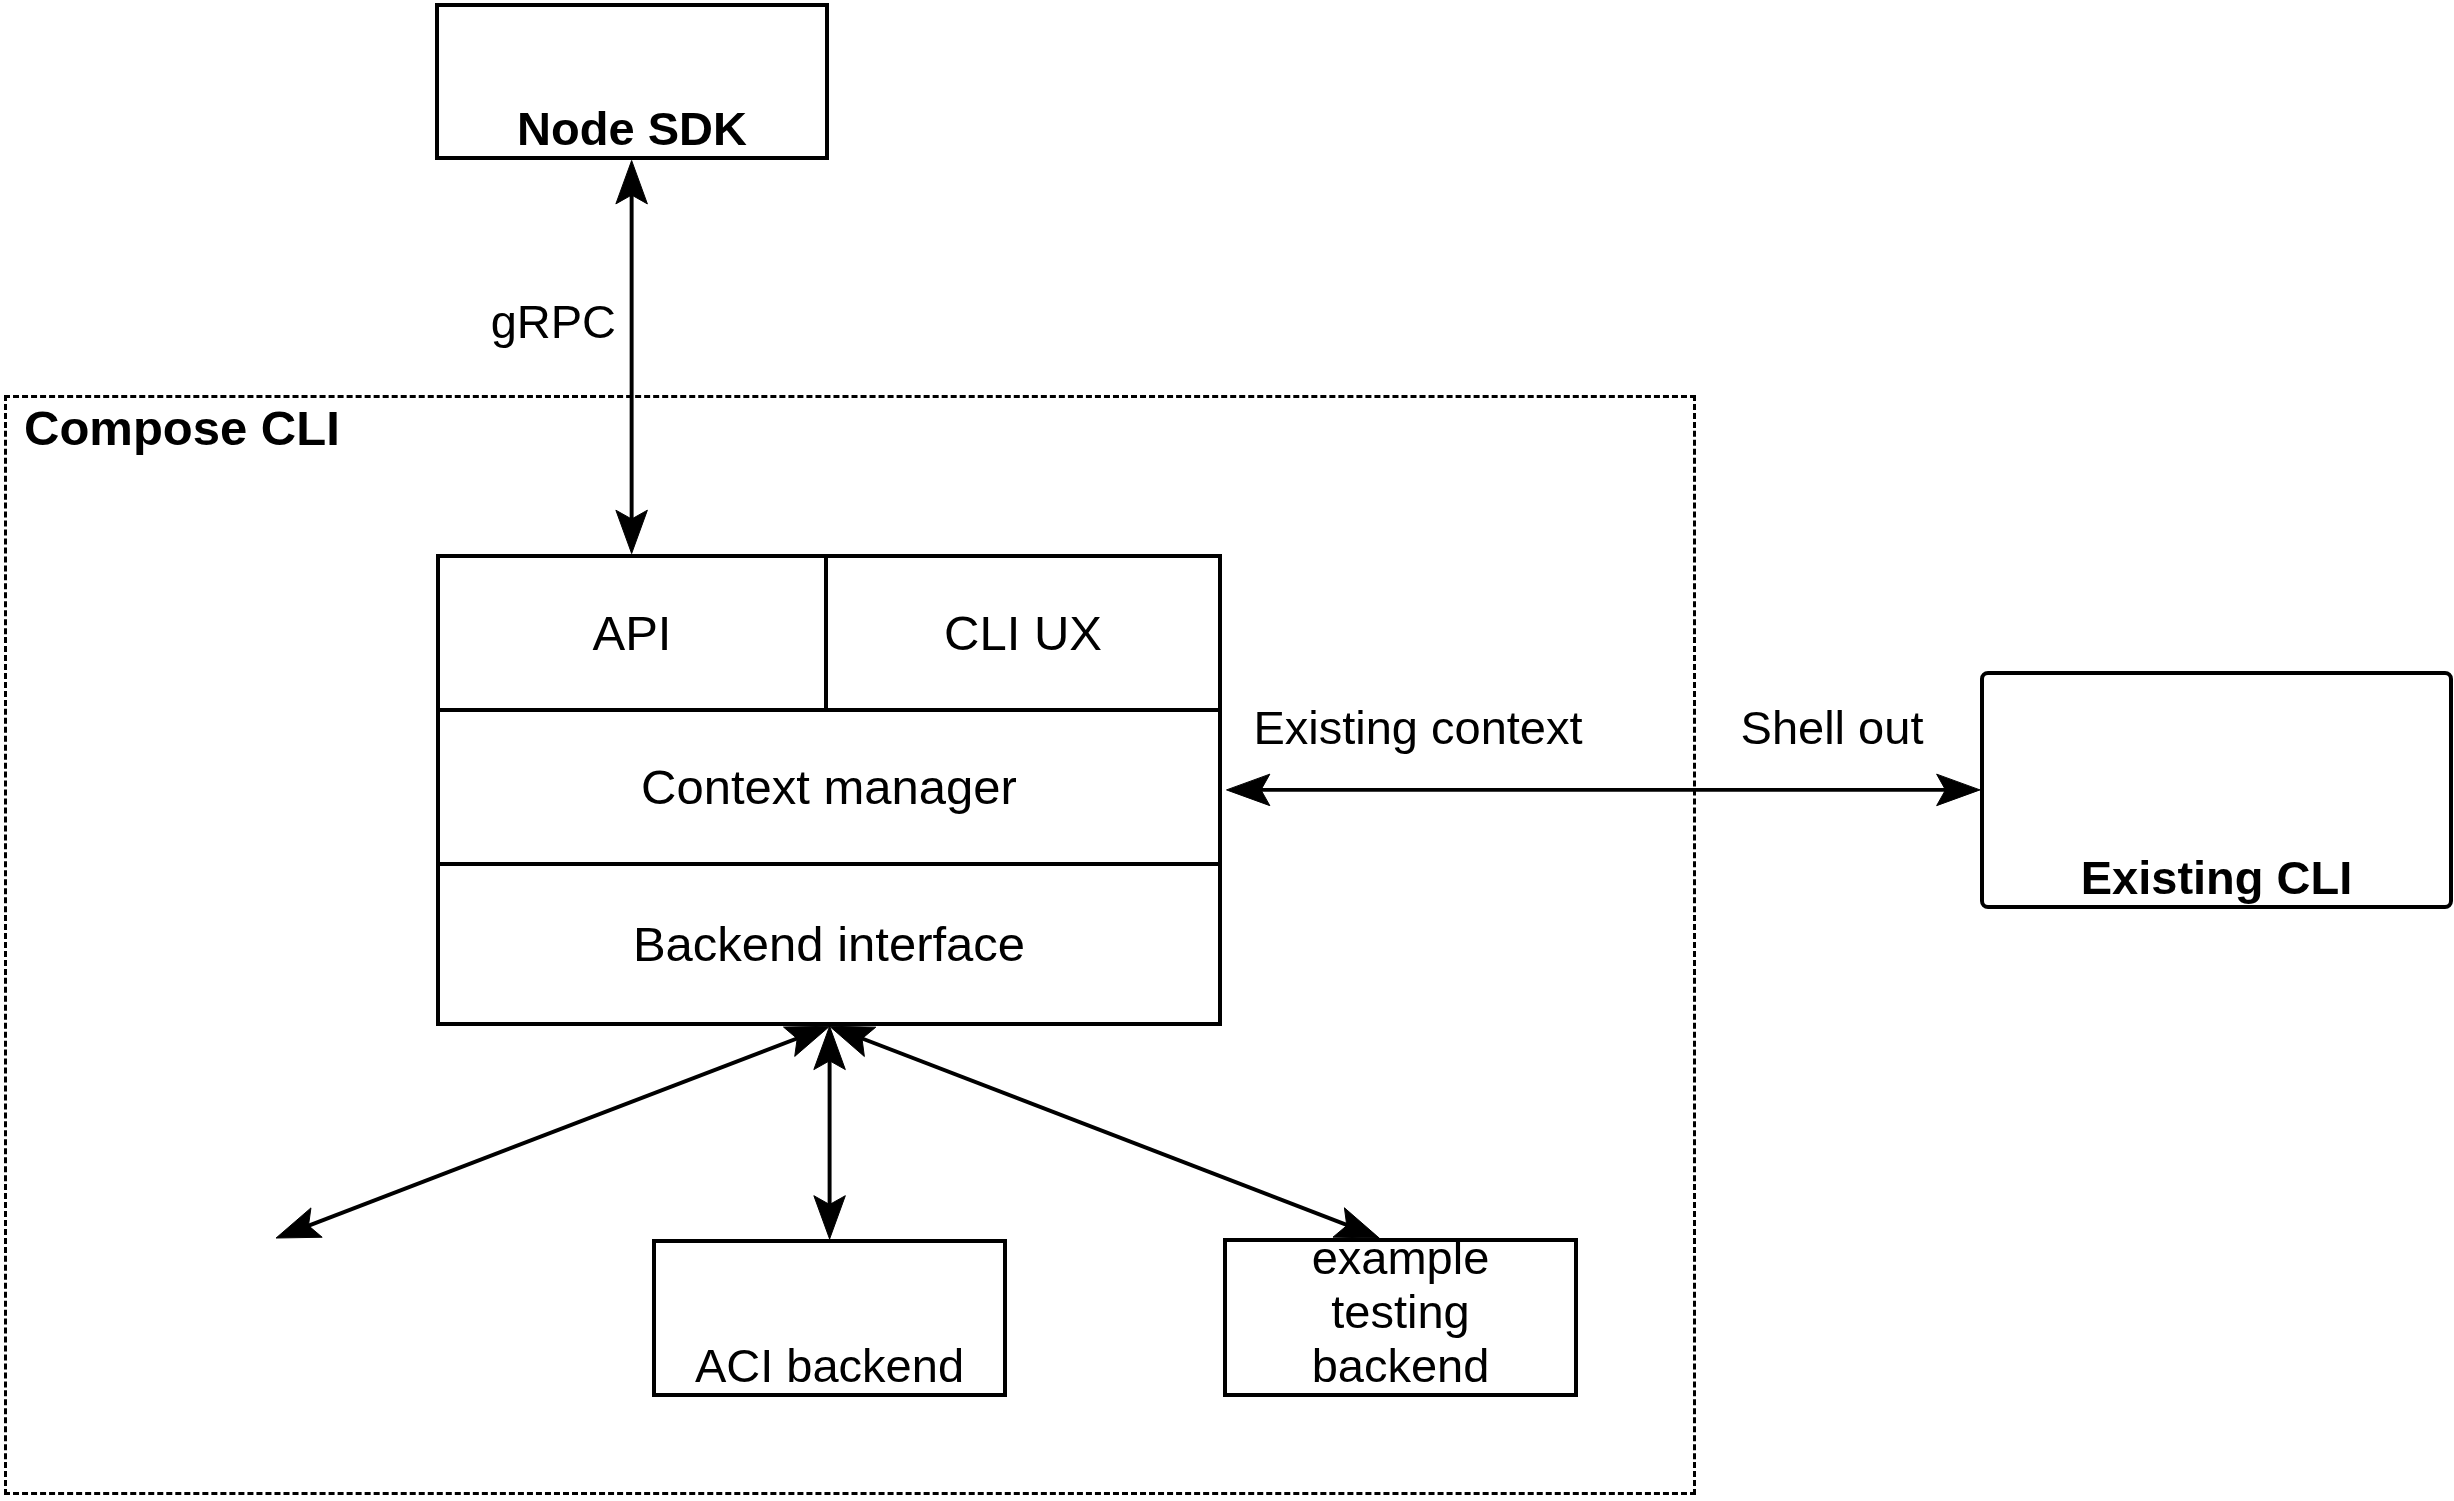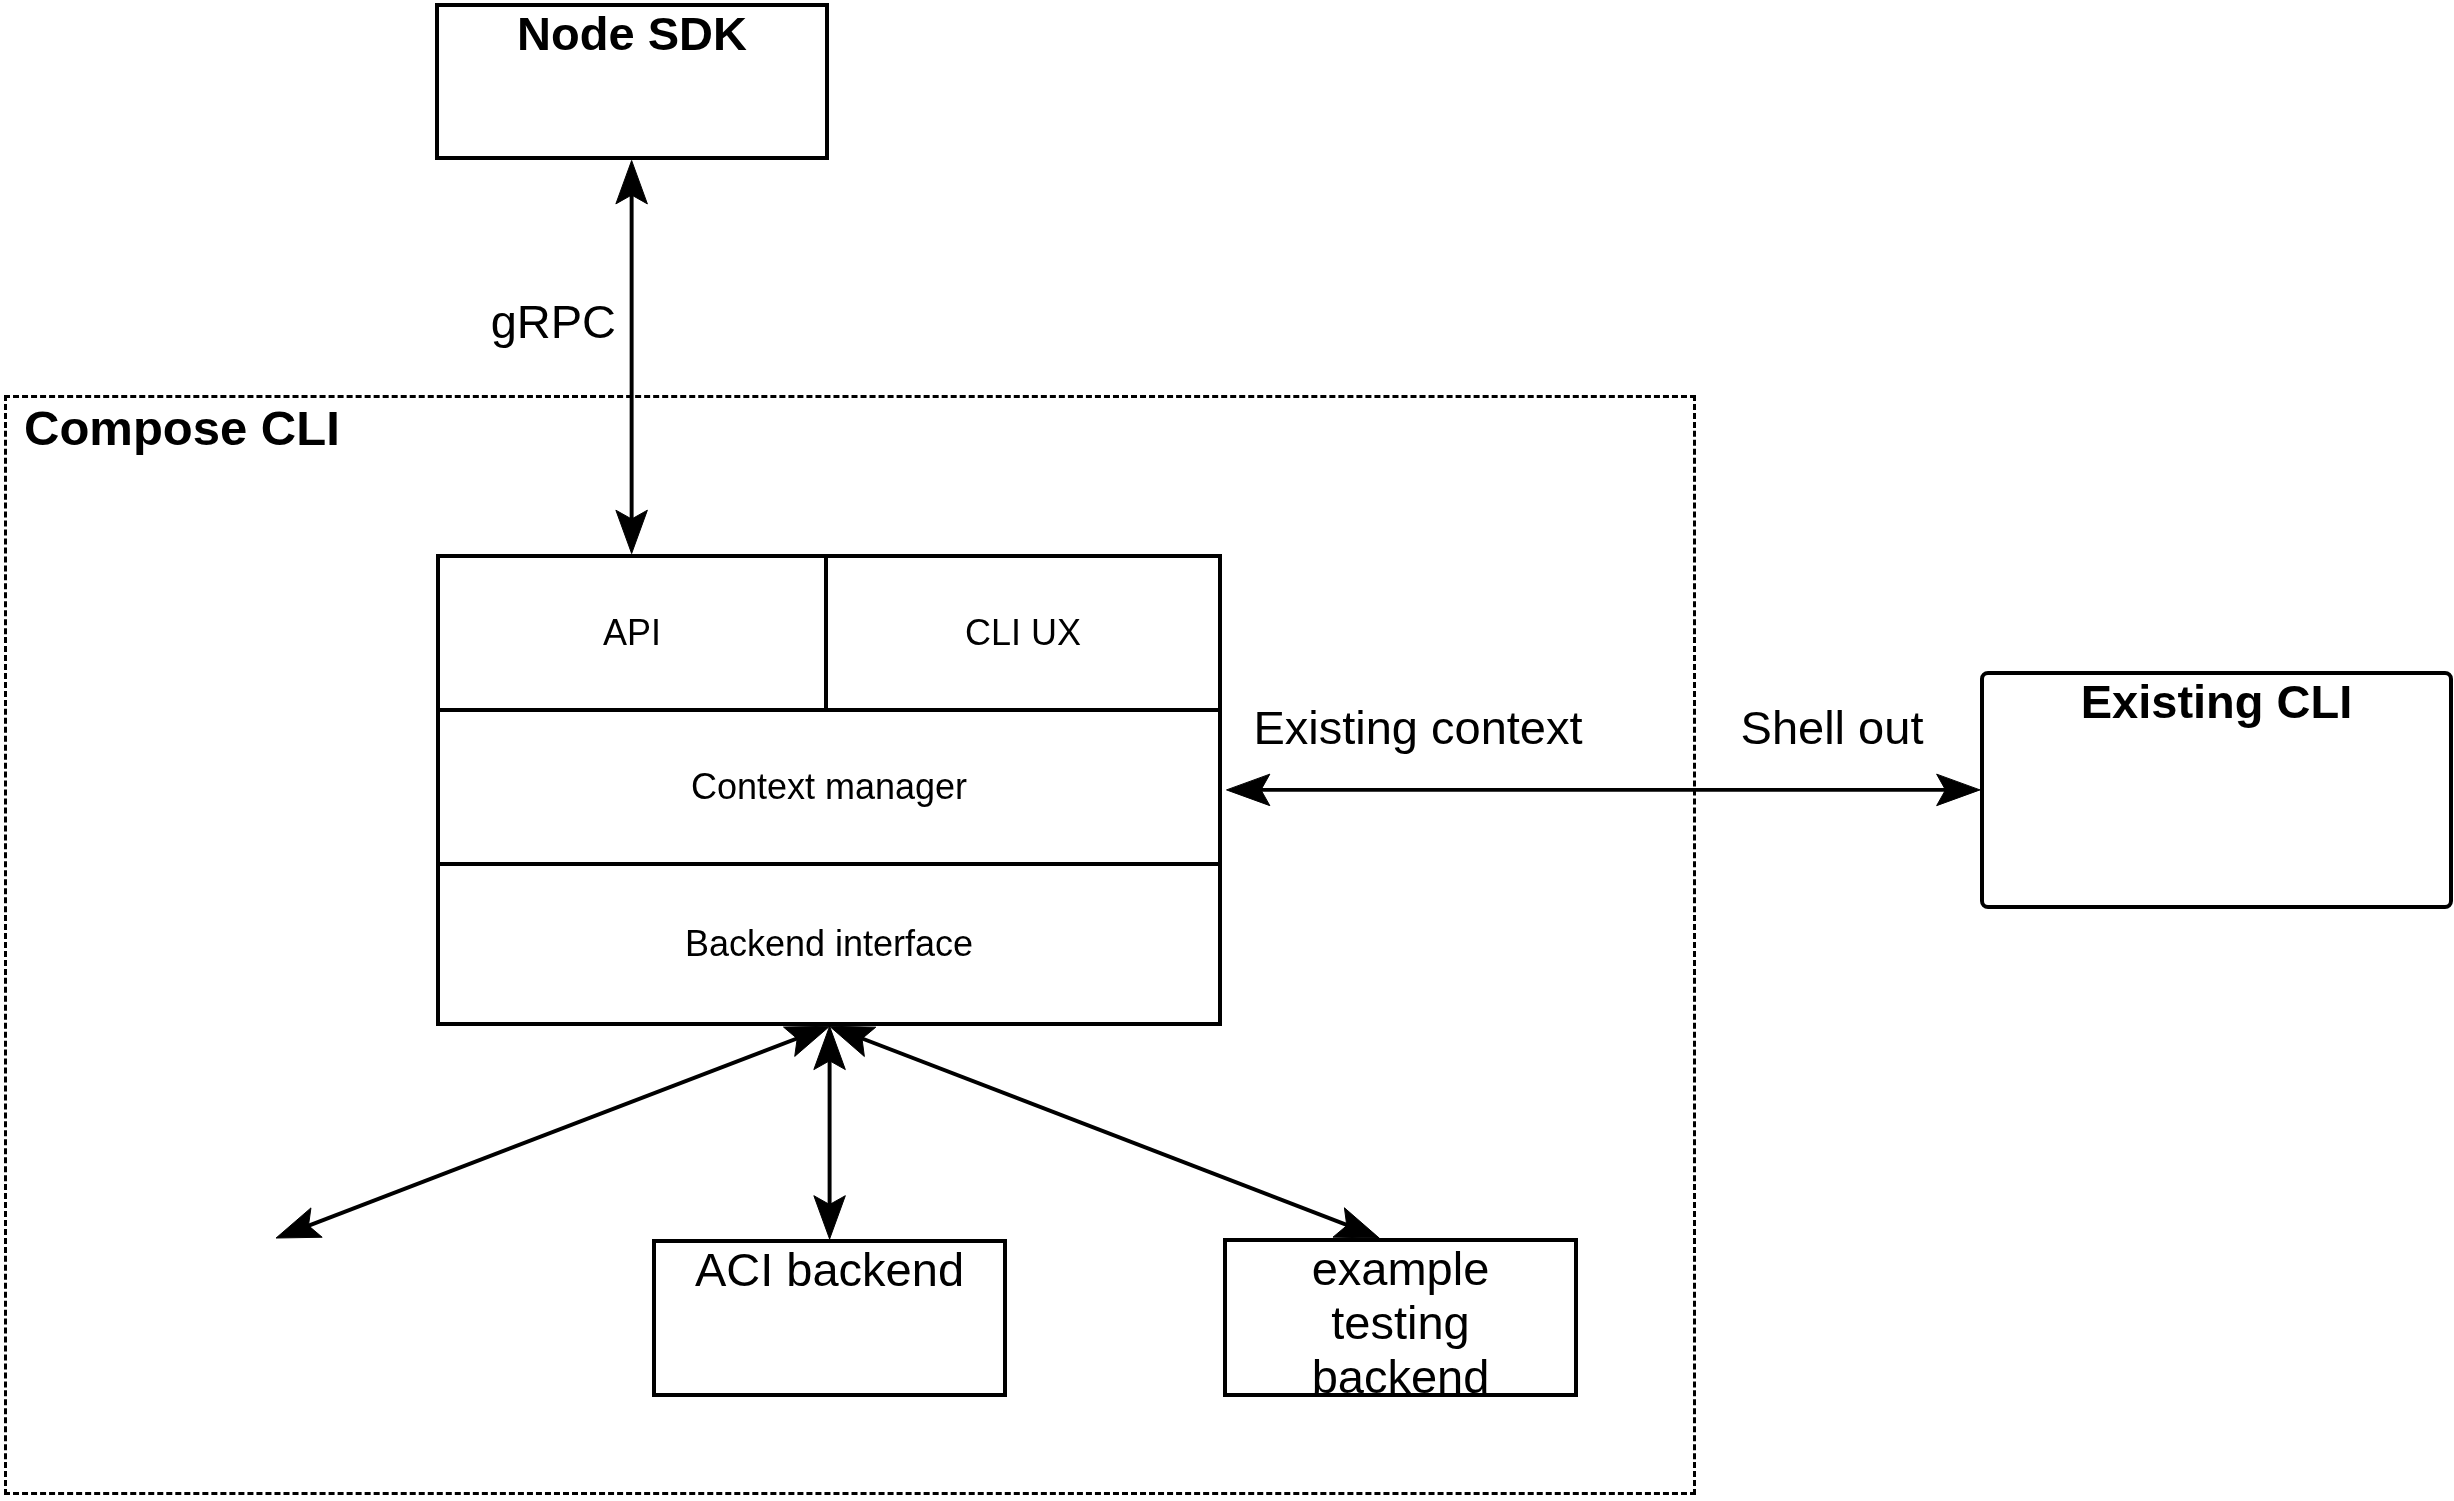--- a/index.html
+++ b/index.html
@@ -11,21 +11,21 @@
     font-family: "Liberation Sans", sans-serif;
     color: #000000;
     overflow: hidden;
   }
   .box {
     position: absolute;
     border: 4.9px solid #000000;
     box-sizing: border-box;
     background: #ffffff;
     display: flex;
-    align-items: flex-start;
+    align-items: flex-end;
     justify-content: center;
     text-align: center;
     font-size: 47px;
     line-height: 1.15;
   }
   .bold { font-weight: bold; }
   #node-sdk       { left: 435px;  top: 3px;    width: 394px; height: 157px; }
   #existing-cli   { left: 1980px; top: 671px;  width: 473px; height: 238px; border-radius: 8px; }
   #ecs-backend    { left: 81px;   top: 1238px; width: 355px; height: 158px; }
   #aci-backend    { left: 652px;  top: 1239px; width: 355px; height: 158px; }
@@ -52,21 +52,21 @@
   
   #stack {
     position: absolute;
     left: 436px; top: 554px;
     width: 786px; height: 472px;
     border: 4.9px solid #000000;
     box-sizing: border-box;
     background: #ffffff;
     display: flex;
     flex-direction: column;
-    font-size: 36px;
+    font-size: 49px;
   }
   .stack-row { display: flex; align-items: center; justify-content: center; }
   #stack-row-top { flex: 0 0 150px; border-bottom: 4.9px solid #000; display: flex; align-items: stretch; }
   #api-cell    { flex: 0 0 388px; border-right: 4.9px solid #000; display:flex; align-items:center; justify-content:center; box-sizing: border-box; }
   #cli-ux-cell { flex: 1 1 auto; display:flex; align-items:center; justify-content:center; }
   #context-row { flex: 0 0 150px; border-bottom: 4.9px solid #000; }
   #backend-row { flex: 1 1 auto; }
 
   .edge-label {
     position: absolute;

